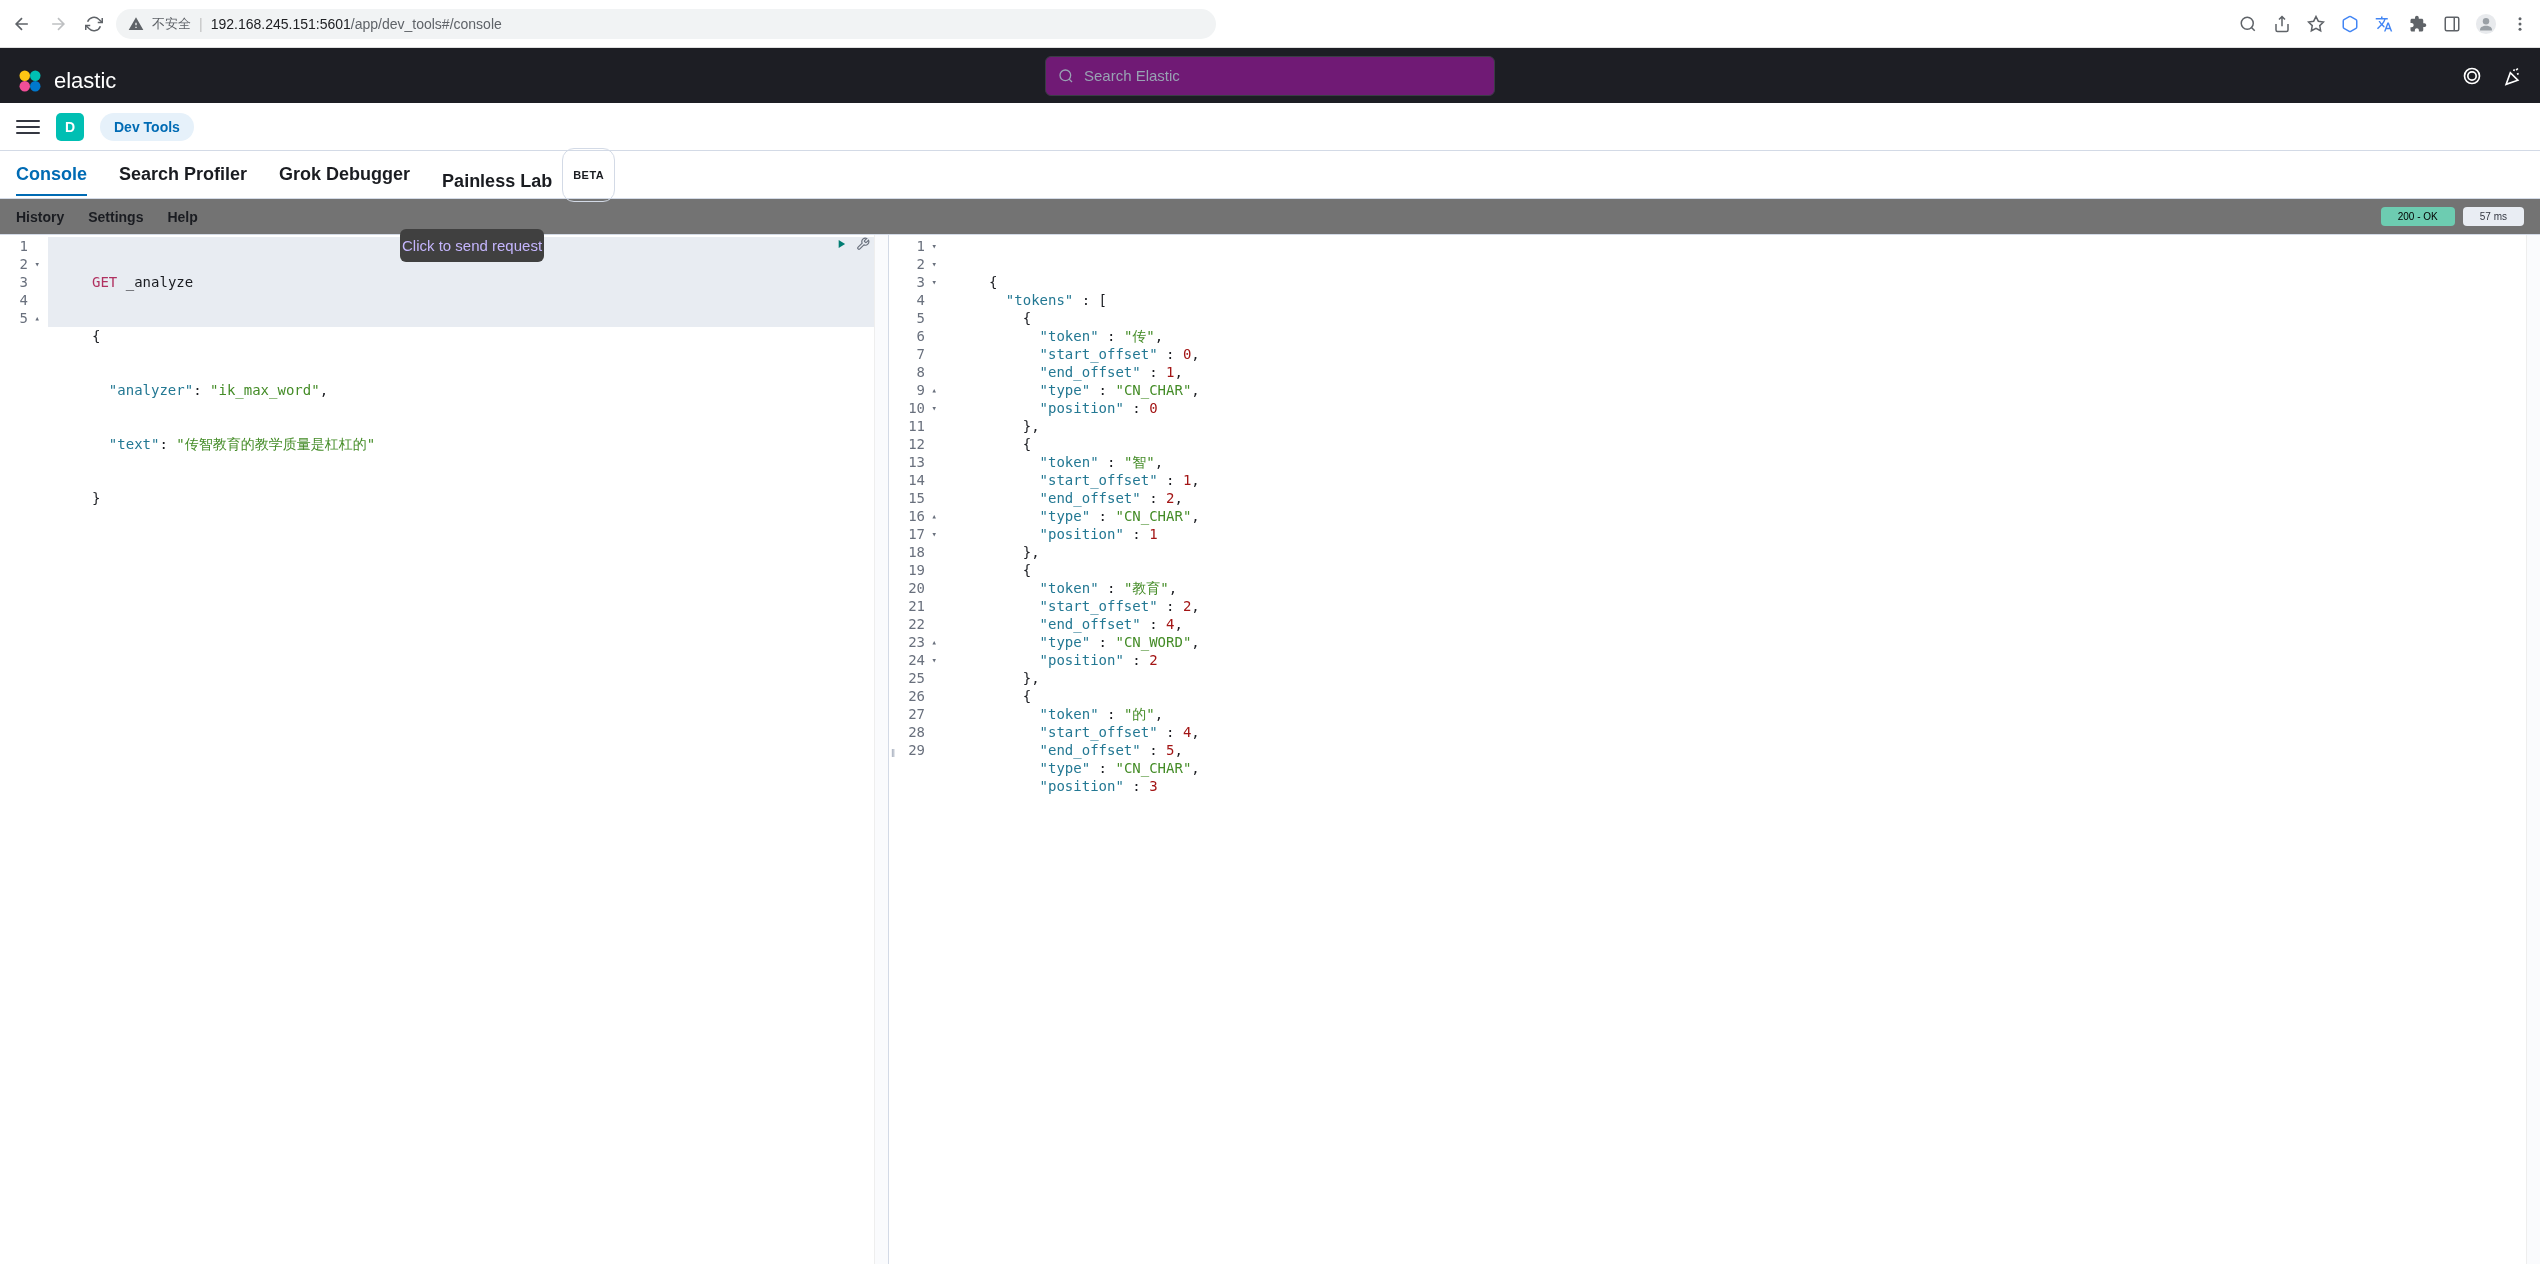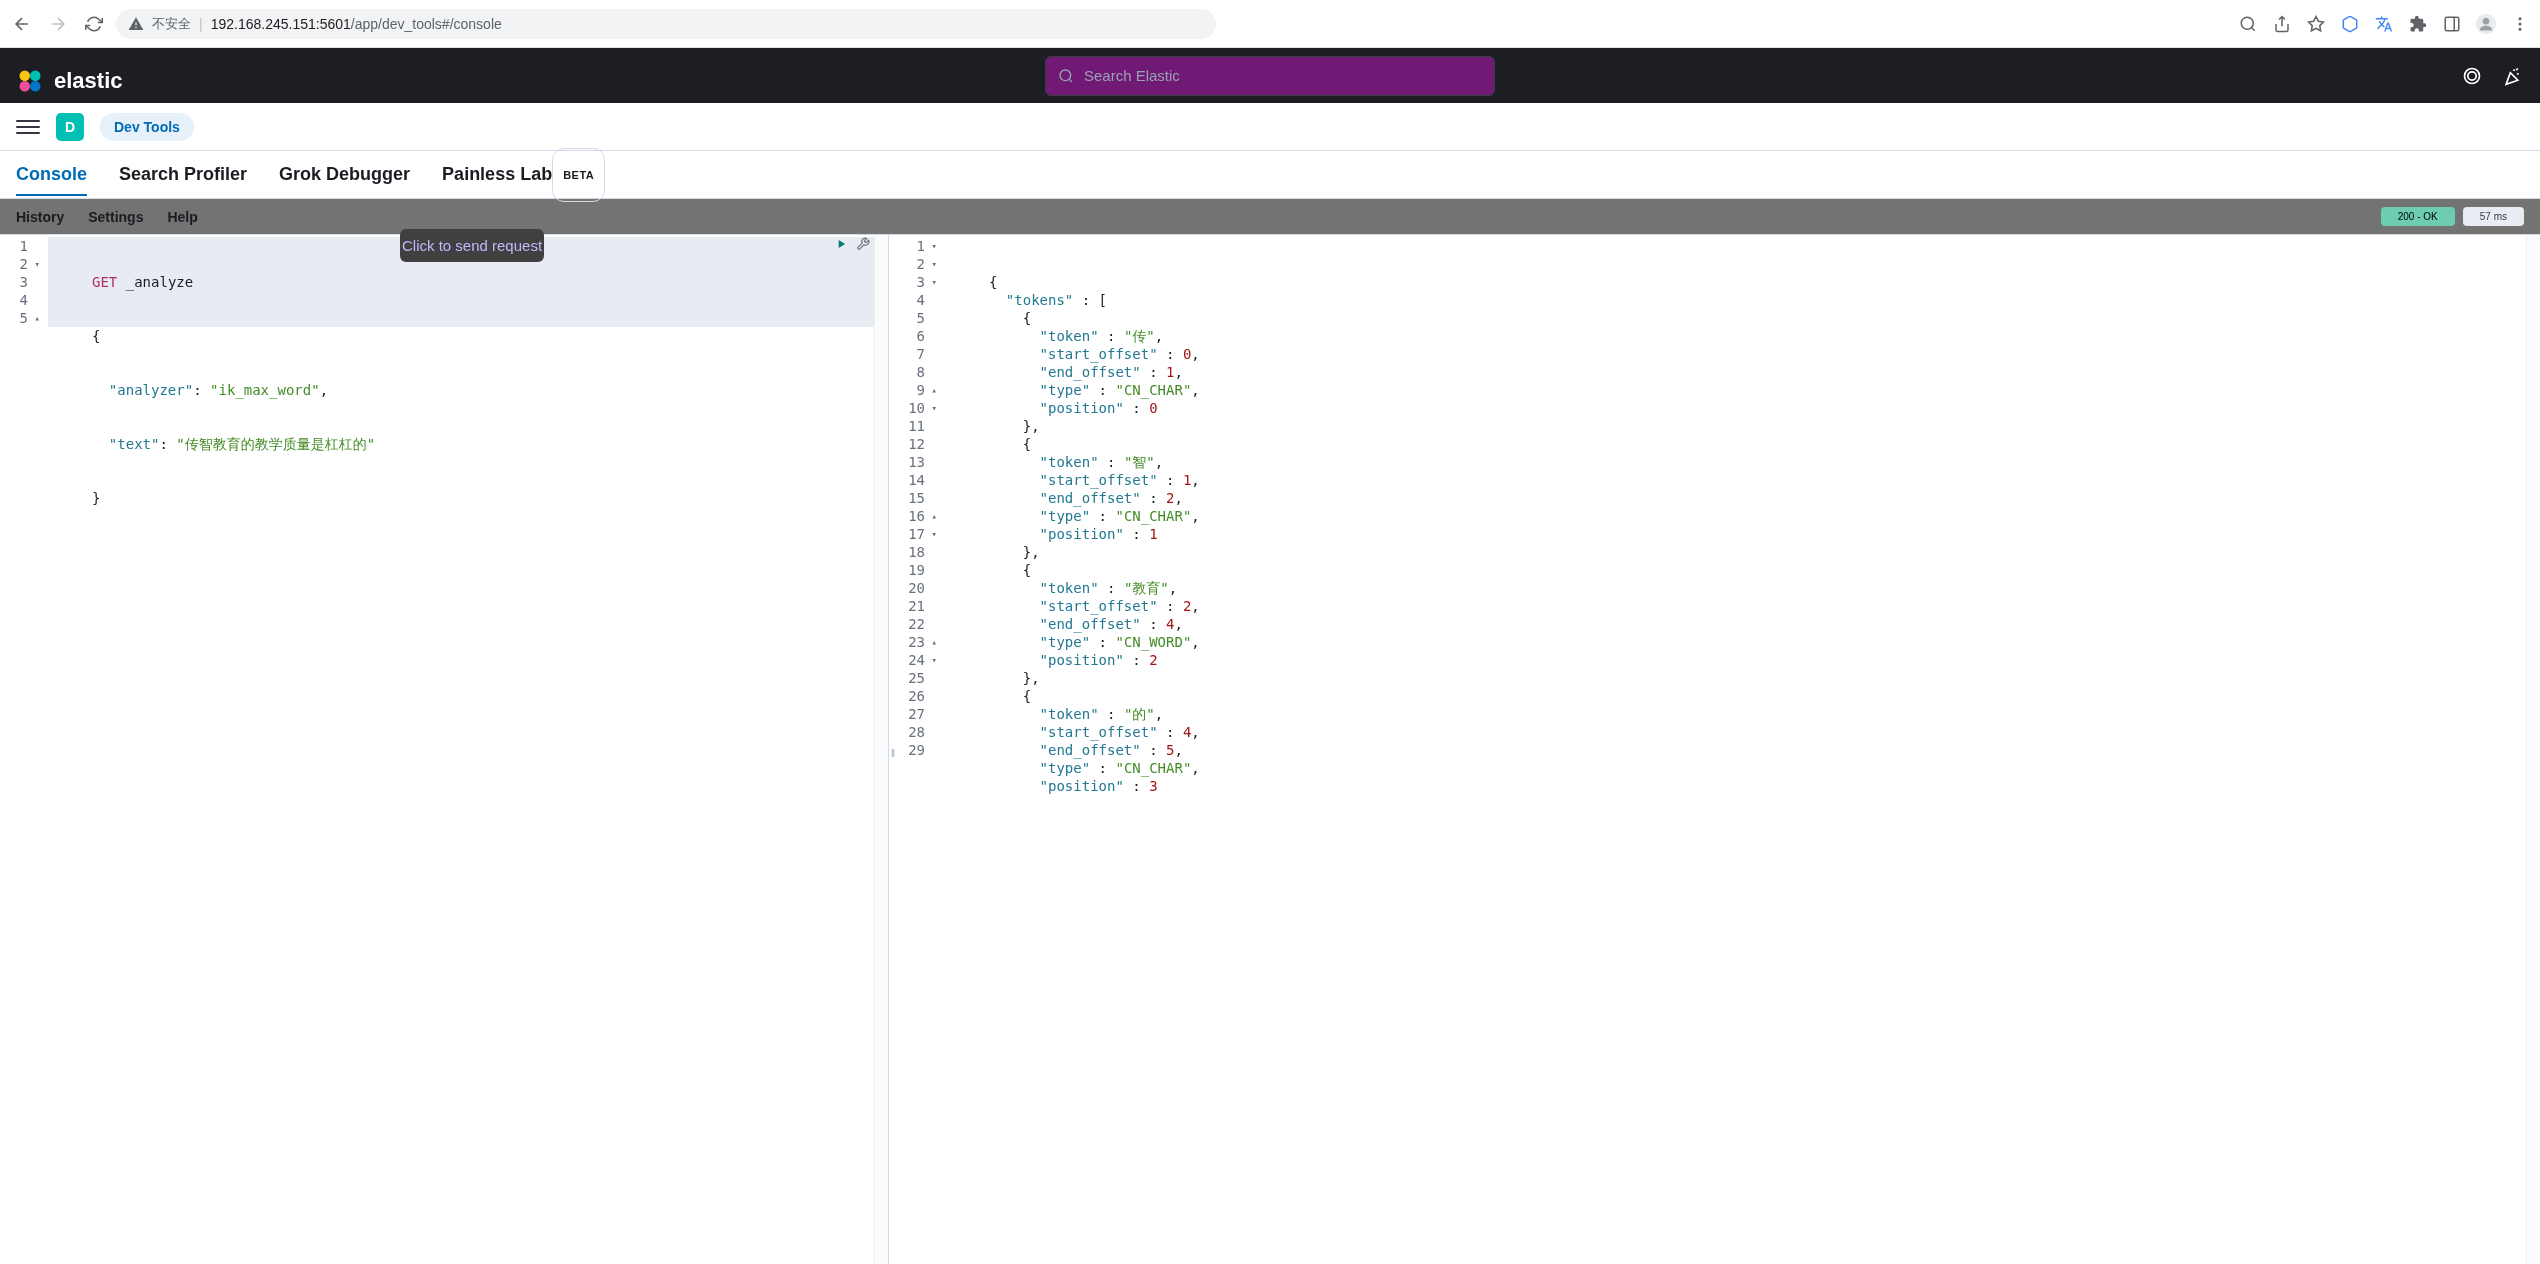--- a/index.html
+++ b/index.html
@@ -11,41 +11,41 @@
     .url-bar { flex: 1; display: flex; align-items: center; height: 30px; background: #f1f3f4; border-radius: 15px; padding: 0 12px; gap: 8px; color: #5f6368; max-width: 1100px; }
     .url-bar .insecure { font-size: 13px; }
     .url-text { font-size: 14px; color: #202124; }
     .url-text .host { color: #202124; }
     .url-text .path { color: #5f6368; }
     .browser-actions { display: flex; align-items: center; gap: 10px; margin-left: auto; }
     .browser-icon { width: 24px; height: 24px; display: flex; align-items: center; justify-content: center; color: #5f6368; cursor: pointer; }
     
     
     .elastic-header { display: flex; align-items: center; height: 55px; background: #1d1e24; padding: 0 16px; position: relative; }
-    .elastic-logo { display: flex; align-items: center; gap: 10px; color: #fff; font-size: 22px; font-weight: 700; margin-top: 10px; }
+    .elastic-logo { display: flex; align-items: center; gap: 10px; color: #fff; font-size: 22px; font-weight: 400; margin-top: 10px; }
     .logo-svg { width: 28px; height: 28px; }
     .search-box { position: absolute; left: 50%; transform: translateX(-50%); width: 450px; height: 40px; background: #701a75; border: 1px solid #3a3c45; border-radius: 6px; display: flex; align-items: center; padding: 0 12px; gap: 10px; }
     .search-box input { background: transparent; border: none; outline: none; color: #98a2b3; font-size: 15px; flex: 1; }
     .search-box input::placeholder { color: #98a2b3; }
     .header-actions { margin-left: auto; display: flex; gap: 16px; }
     .header-icon { width: 24px; height: 24px; color: #fff; cursor: pointer; display: flex; align-items: center; justify-content: center; }
     
     
     .app-nav { display: flex; align-items: center; height: 48px; padding: 0 16px; background: #fff; border-bottom: 1px solid #d3dae6; gap: 16px; }
     .hamburger { width: 24px; height: 24px; cursor: pointer; display: flex; flex-direction: column; justify-content: center; gap: 4px; }
     .hamburger span { height: 2px; background: #343741; border-radius: 1px; }
     .space-badge { width: 28px; height: 28px; background: #00bfb3; border-radius: 5px; display: flex; align-items: center; justify-content: center; color: #fff; font-weight: 700; font-size: 14px; }
     .breadcrumb-link { background: #e6f1fa; color: #006bb4; padding: 6px 14px; border-radius: 14px; font-size: 14px; font-weight: 700; text-decoration: none; }
     
     
     .tabs-bar { display: flex; align-items: center; height: 48px; padding: 0 16px; background: #fff; border-bottom: 1px solid #d3dae6; gap: 32px; }
     .tab { font-size: 18px; font-weight: 700; color: #1a1c21; padding: 10px 0; cursor: pointer; position: relative; }
     .tab.active { color: #006bb4; }
     .tab.active::after { content: ''; position: absolute; bottom: -1px; left: 0; right: 0; height: 2px; background: #006bb4; }
-    .tab-beta { display: flex; align-items: center; }
+    .tab-beta { display: flex; align-items: flex-end; gap: 10px; }
     .beta-badge { font-size: 11px; font-weight: 700; padding: 20px 10px; border: 1px solid #d3dae6; border-radius: 12px; letter-spacing: 0.5px; }
     
     
     .toolbar { display: flex; align-items: center; height: 36px; padding: 0 16px; background: #737373; border-bottom: 1px solid #d3dae6; gap: 24px; }
     .toolbar-item { font-size: 14px; font-weight: 700; color: #1a1c21; cursor: pointer; }
     .toolbar-status { margin-left: auto; display: flex; gap: 8px; }
     .status-badge { padding: 4px 17px; border-radius: 4px; font-size: 10px; font-weight: 500; }
     .status-ok { background: #6dccb1; color: #000; }
     .status-time { background: #e9edf3; color: #343741; }
     

